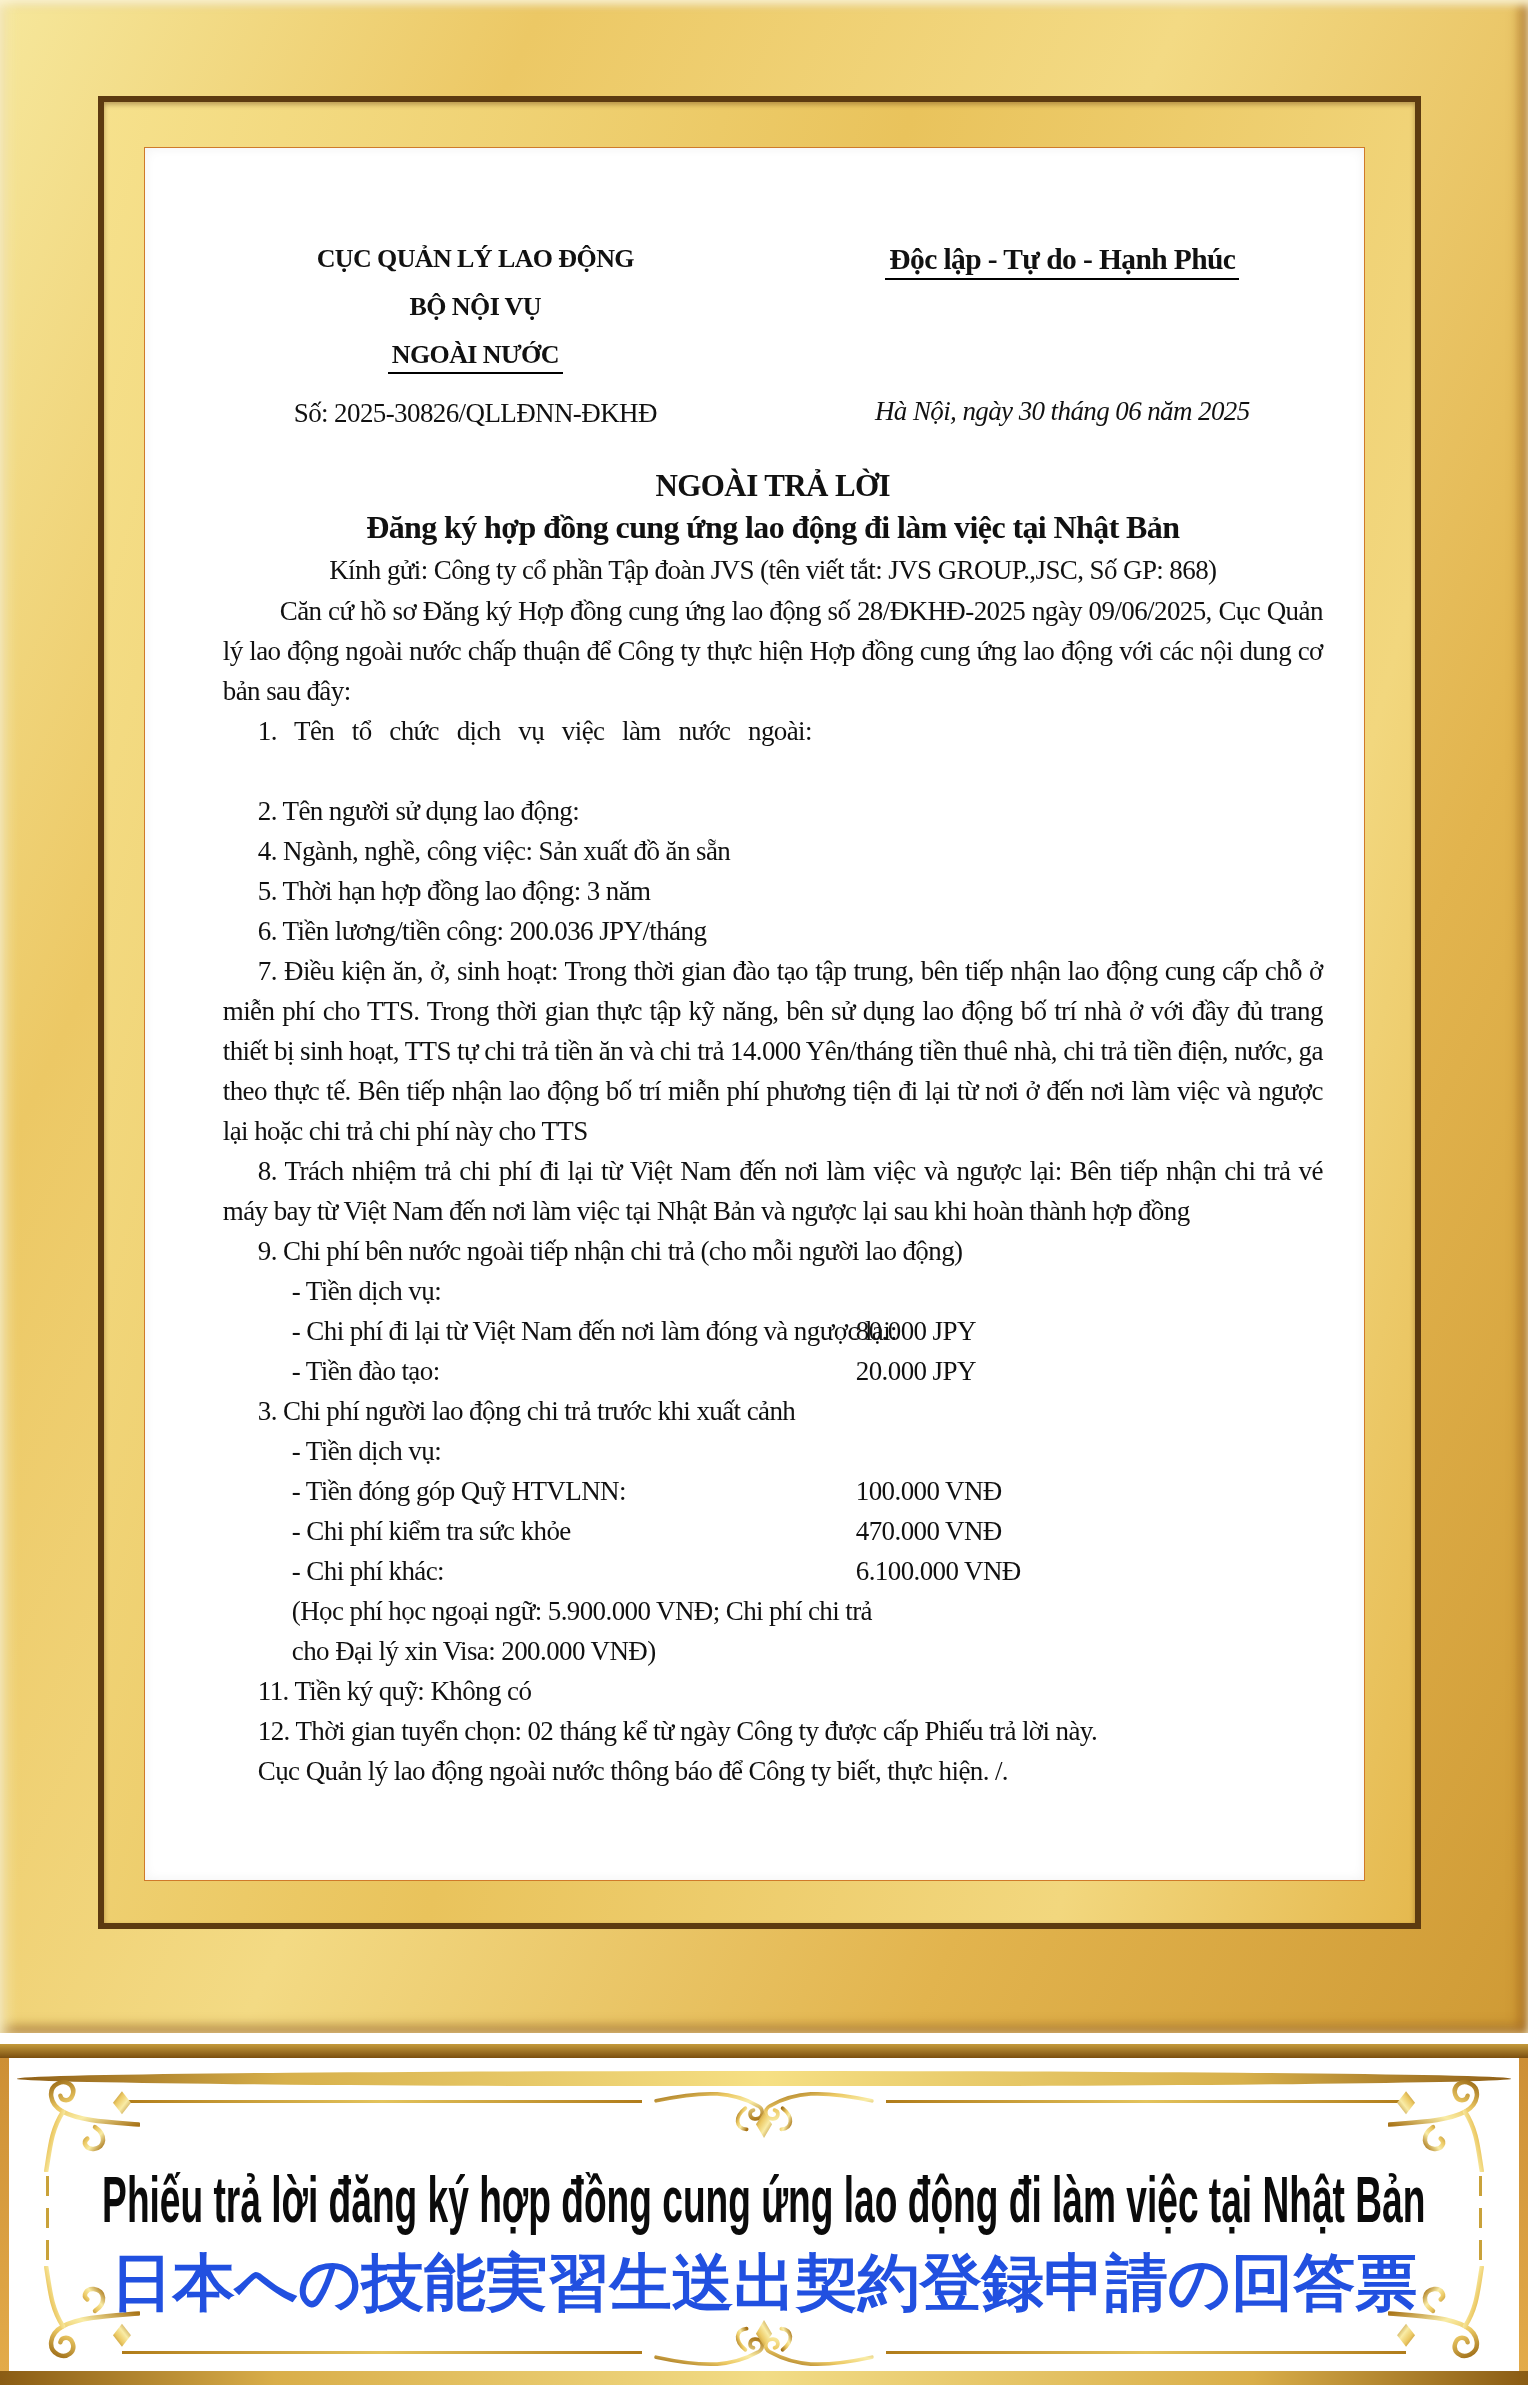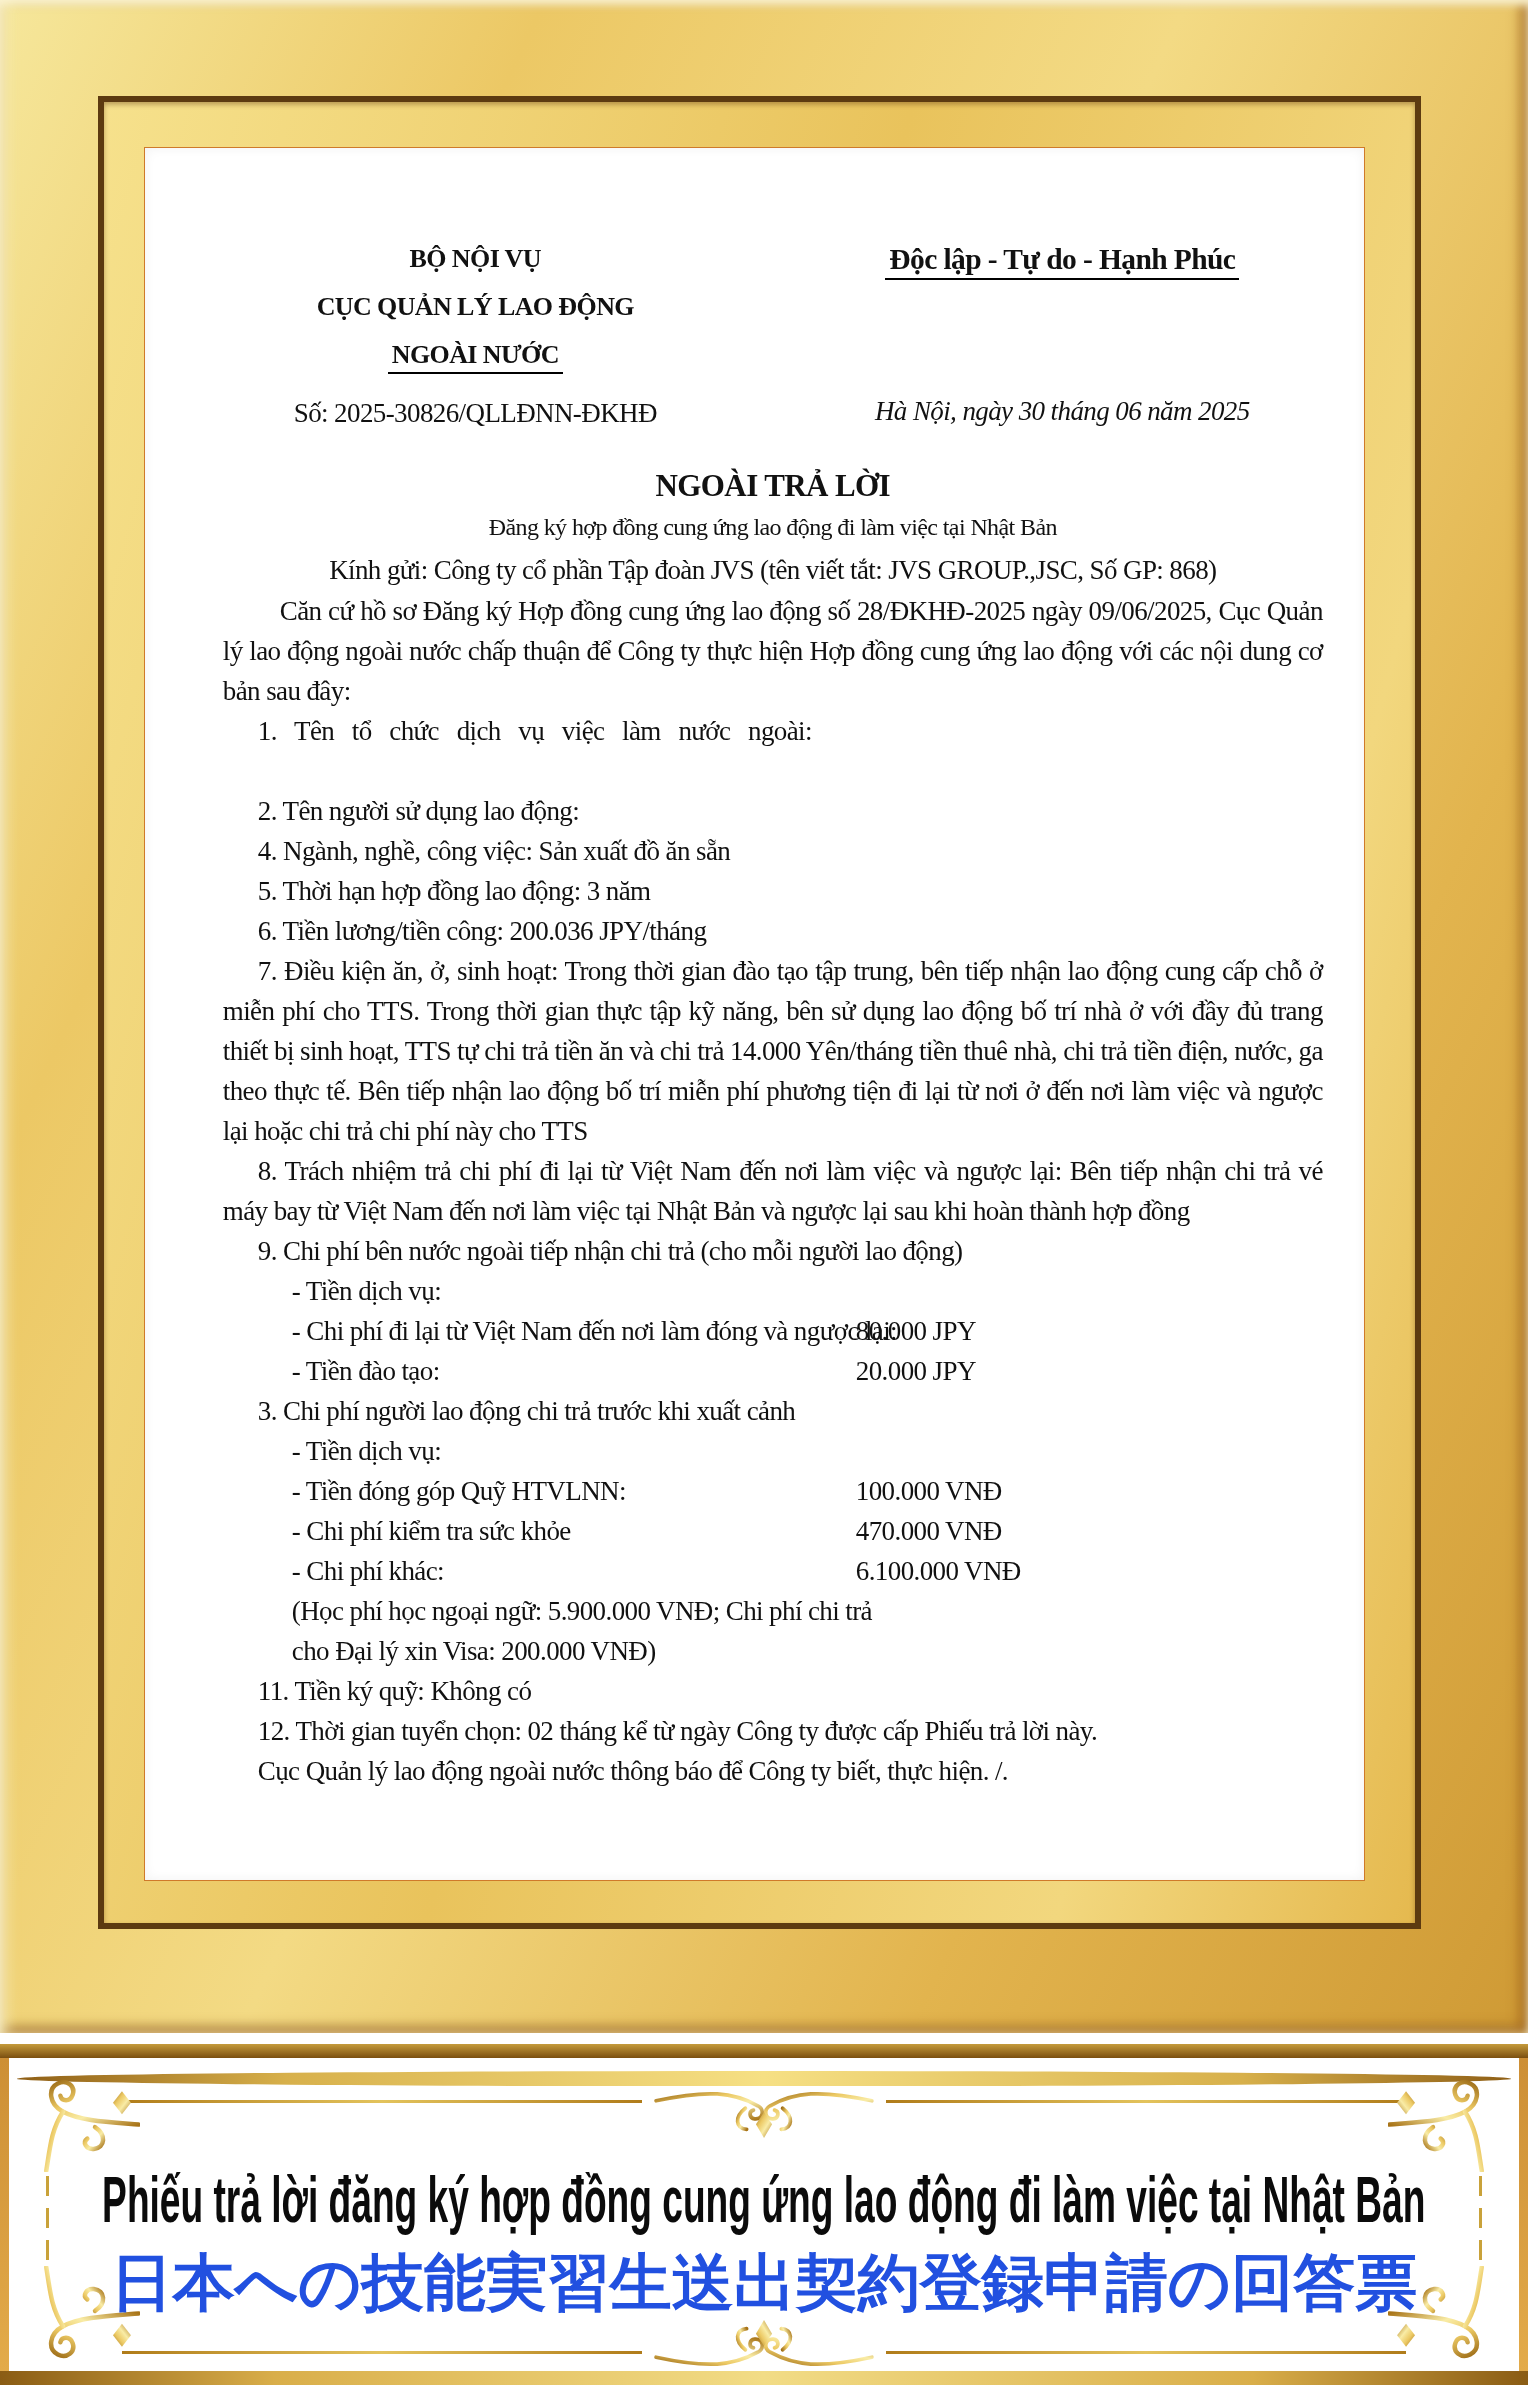--- a/index.html
+++ b/index.html
@@ -26,21 +26,21 @@
     font-weight:bold;line-height:48px;}
   .hdr-right .l1{font-size:27px;}
   .hdr-right .l2{font-size:29.5px;}
   .u{display:inline-block;border-bottom:2.6px solid #000;padding:0 3.8px 2.6px 3.8px;line-height:1.1;}
   .so-line{position:absolute;left:138px;top:245px;width:385px;text-align:center;font-size:27px;}
   .date-line{position:absolute;left:635px;top:243px;width:565px;text-align:center;
     font-style:italic;font-size:27px;}
   .t-title{position:absolute;left:78px;top:318px;width:1100px;text-align:center;
     font-weight:bold;font-size:31px;}
   .t-sub{position:absolute;left:78px;top:359px;width:1100px;text-align:center;
-    font-weight:normal;font-size:24px;}
+    font-weight:bold;font-size:32px;}
   .t-recipient{position:absolute;left:78px;top:402px;width:1100px;text-align:center;font-size:27px;}
 
   .rows{position:absolute;left:78px;top:443px;width:1100px;}
   .row{position:relative;min-height:40px;line-height:40px;font-size:27px;}
   .row.para-intro{text-align:justify;text-indent:57px;}
   .row.para{text-align:justify;text-indent:35px;}
   .row.item,.row.closing{padding-left:35px;}
   .row.item-spread{padding-left:35px;word-spacing:11.5px;margin-bottom:40px;}
   .row.dash,.row.note{padding-left:69px;}
   .row .value{position:absolute;left:633px;top:0;}
@@ -100,22 +100,22 @@
     </defs>
   </svg>
 
   <div class="frame">
     <div class="frame-groove">
       <div class="frame-lip">
         <div class="paper">
 
           <div class="doc">
             <div class="hdr-left">
+              <div>CỤC QUẢN LÝ LAO ĐỘNG</div>
               <div>BỘ NỘI VỤ</div>
-              <div>CỤC QUẢN LÝ LAO ĐỘNG</div>
               <div><span class="u">NGOÀI NƯỚC</span></div>
             </div>
             <div class="hdr-right">
               <div class="l2"><span class="u">Độc lập - Tự do - Hạnh Phúc</span></div>
             </div>
             <div class="so-line">Số: 2025-30826/QLLĐNN-ĐKHĐ</div>
             <div class="date-line">Hà Nội, ngày 30 tháng 06 năm 2025</div>
 
             <div class="t-title">NGOÀI TRẢ LỜI</div>
             <div class="t-sub">Đăng ký hợp đồng cung ứng lao động đi làm việc tại Nhật Bản</div>

